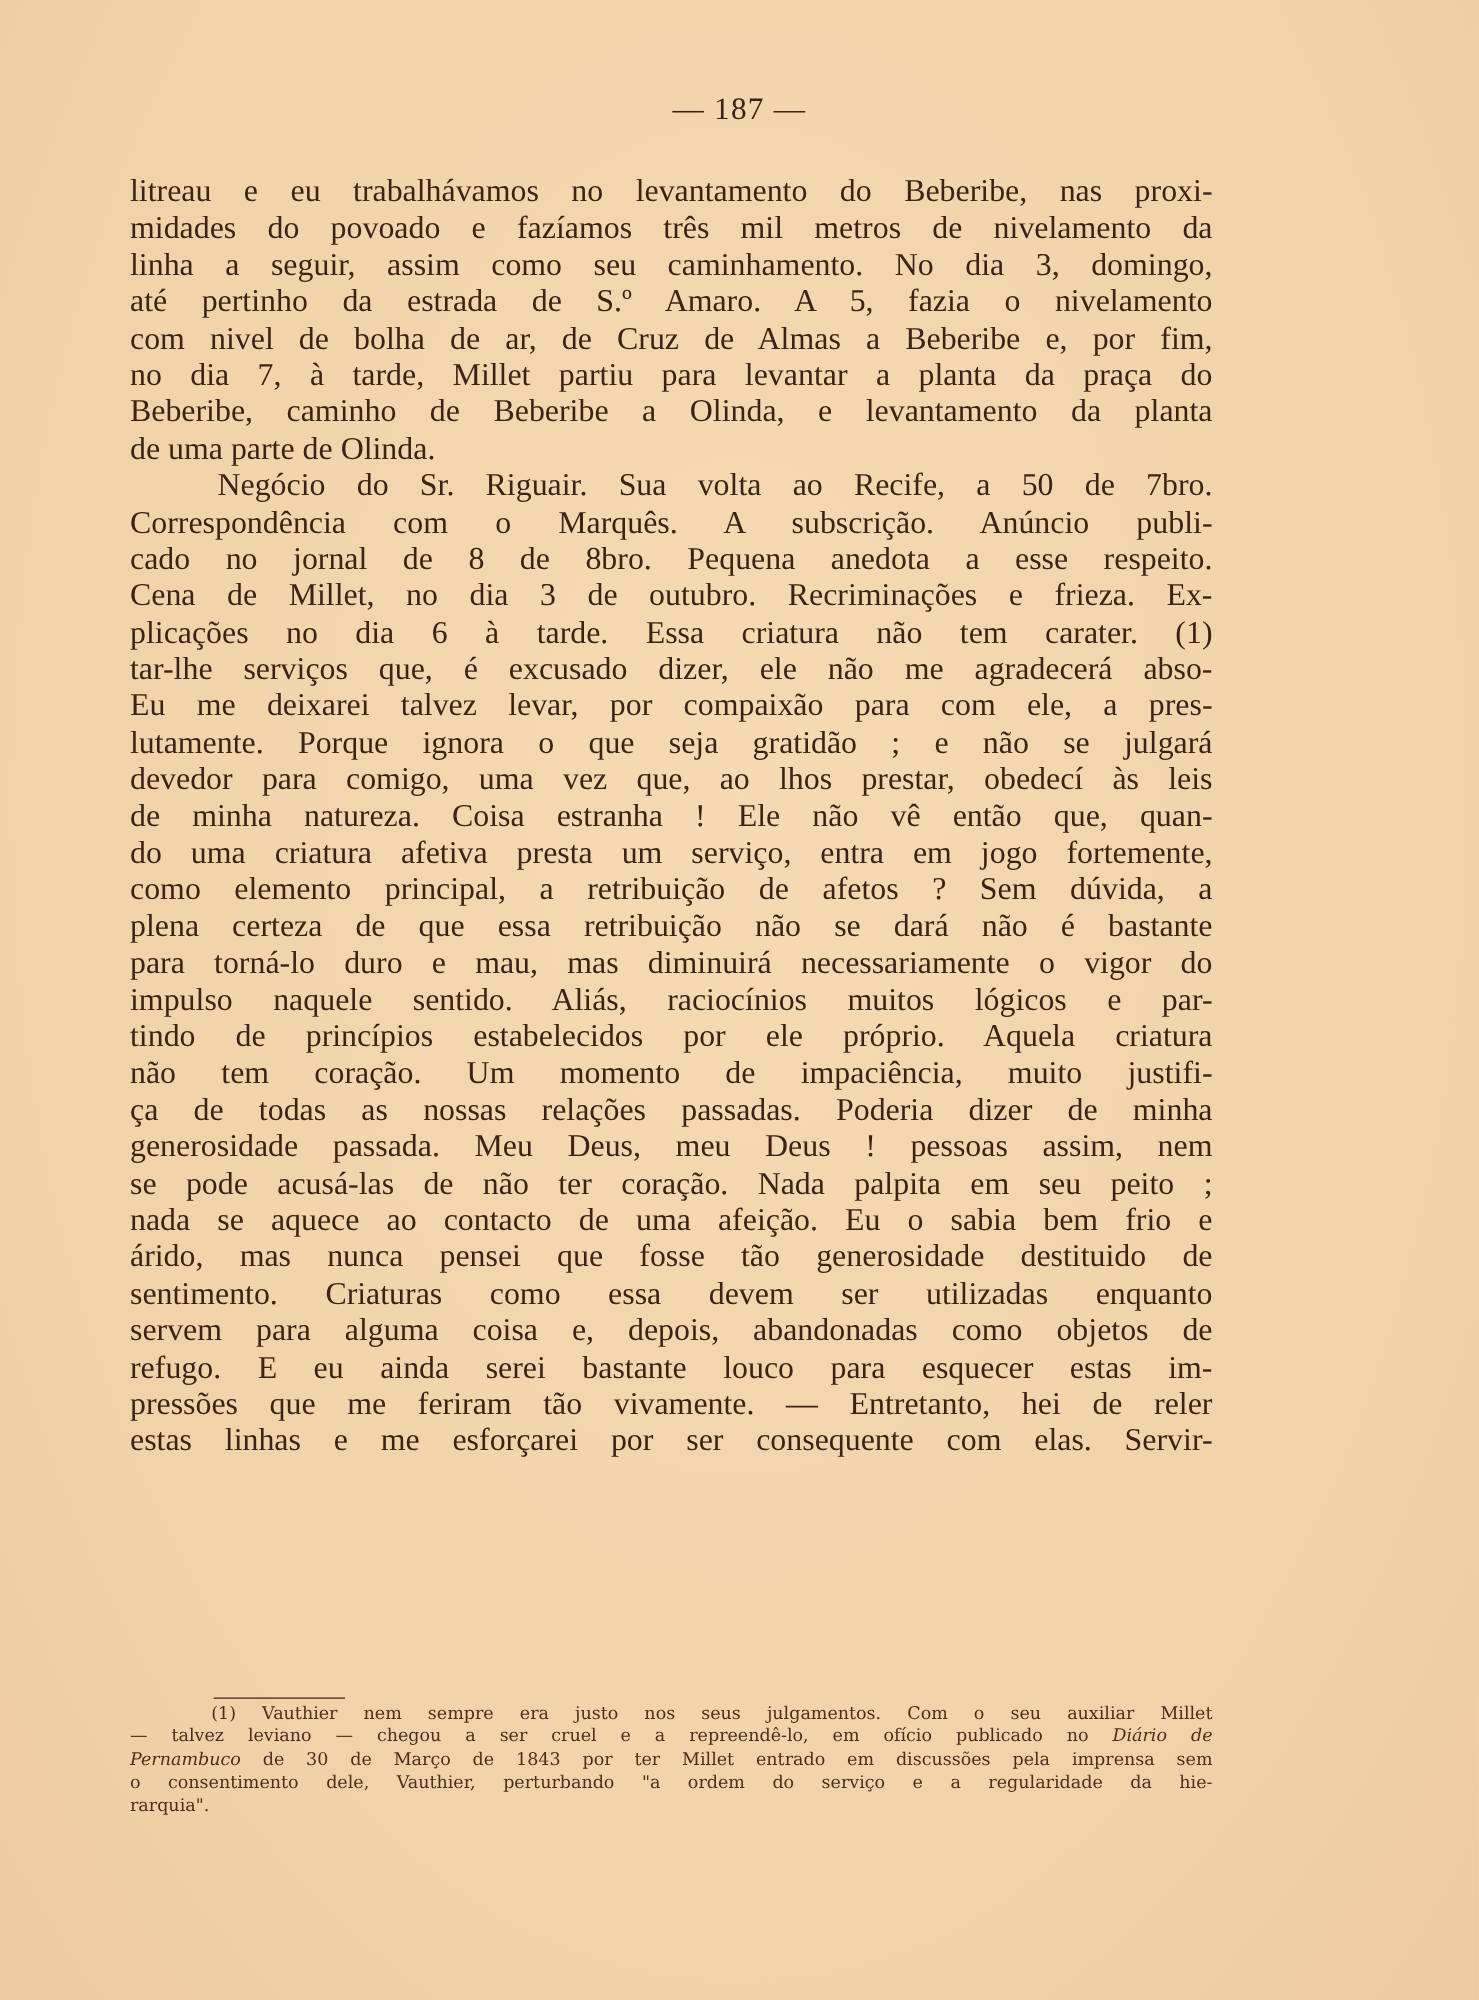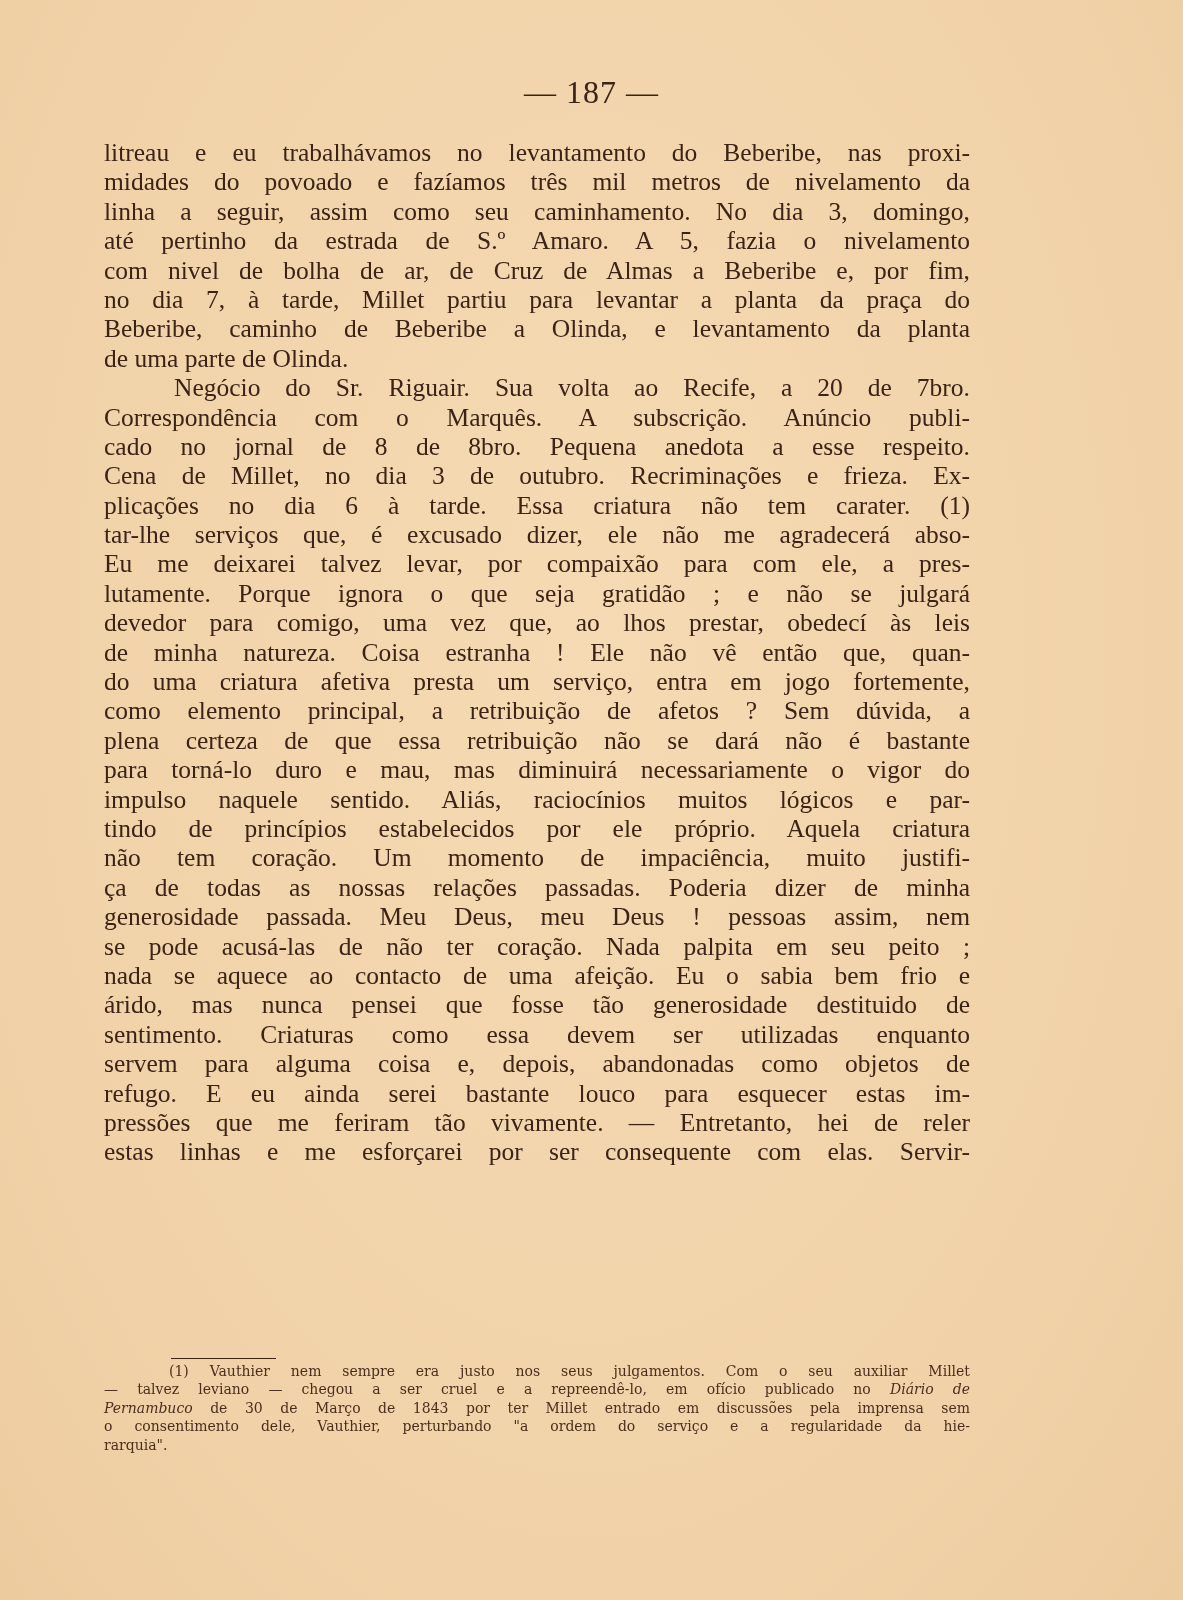--- a/index.html
+++ b/index.html
@@ -8,21 +8,21 @@
       background: #f2d4ab;
       background-image: radial-gradient(ellipse at 50% 40%, #f5dab3 0%, #f1d2a8 70%, #eccb9f 100%);
       color: #3b2417;
       position: relative;
       overflow: hidden;
     }
     .page-number {
       position: absolute; top: 74px; left: 0; width: 1183px;
       text-align: center;
       font-family: "Liberation Serif", serif;
-      font-size: 32px;
+      font-size: 25px;
       color: #3b2417;
       letter-spacing: 1px;
     }
     .body-text {
       position: absolute; top: 138px; left: 104px; width: 866px;
       font-family: "Liberation Serif", serif;
       font-size: 25.5px;
       line-height: 29.4px;
     }
     .line {
@@ -61,21 +61,21 @@
 
 <div class="body-text">
   <span class="line">litreau e eu trabalhávamos no levantamento do Beberibe, nas proxi-</span>
   <span class="line">midades do povoado e fazíamos três mil metros de nivelamento da</span>
   <span class="line">linha a seguir, assim como seu caminhamento.   No dia 3, domingo,</span>
   <span class="line">até pertinho da estrada de S.º Amaro.   A 5, fazia o nivelamento</span>
   <span class="line">com nivel de bolha de ar, de Cruz de Almas a Beberibe e, por fim,</span>
   <span class="line">no dia 7, à tarde, Millet partiu para levantar a planta da praça do</span>
   <span class="line">Beberibe, caminho de Beberibe a Olinda, e levantamento da planta</span>
   <span class="line last">de uma parte de Olinda.</span>
-  <span class="line indent">Negócio do Sr. Riguair.  Sua volta ao Recife, a 20 de 7bro.</span>
+  <span class="line indent">Negócio do Sr. Riguair.  Sua volta ao Recife, a 50 de 7bro.</span>
   <span class="line">Correspondência com o Marquês.   A subscrição.   Anúncio publi-</span>
   <span class="line">cado no jornal de 8 de 8bro.   Pequena anedota a esse respeito.</span>
   <span class="line">Cena de Millet, no dia 3 de outubro.  Recriminações e frieza.  Ex-</span>
   <span class="line">plicações no dia 6 à tarde.  Essa criatura não tem carater.  (1)</span>
   <span class="line">tar-lhe serviços que, é excusado dizer, ele não me agradecerá abso-</span>
   <span class="line">Eu me deixarei talvez levar, por compaixão para com ele, a pres-</span>
   <span class="line">lutamente.   Porque ignora o que seja gratidão ;  e não se julgará</span>
   <span class="line">devedor para comigo, uma vez que, ao lhos prestar, obedecí às leis</span>
   <span class="line">de minha natureza.   Coisa estranha !  Ele não vê então que, quan-</span>
   <span class="line">do uma criatura afetiva presta um serviço, entra em jogo fortemente,</span>

